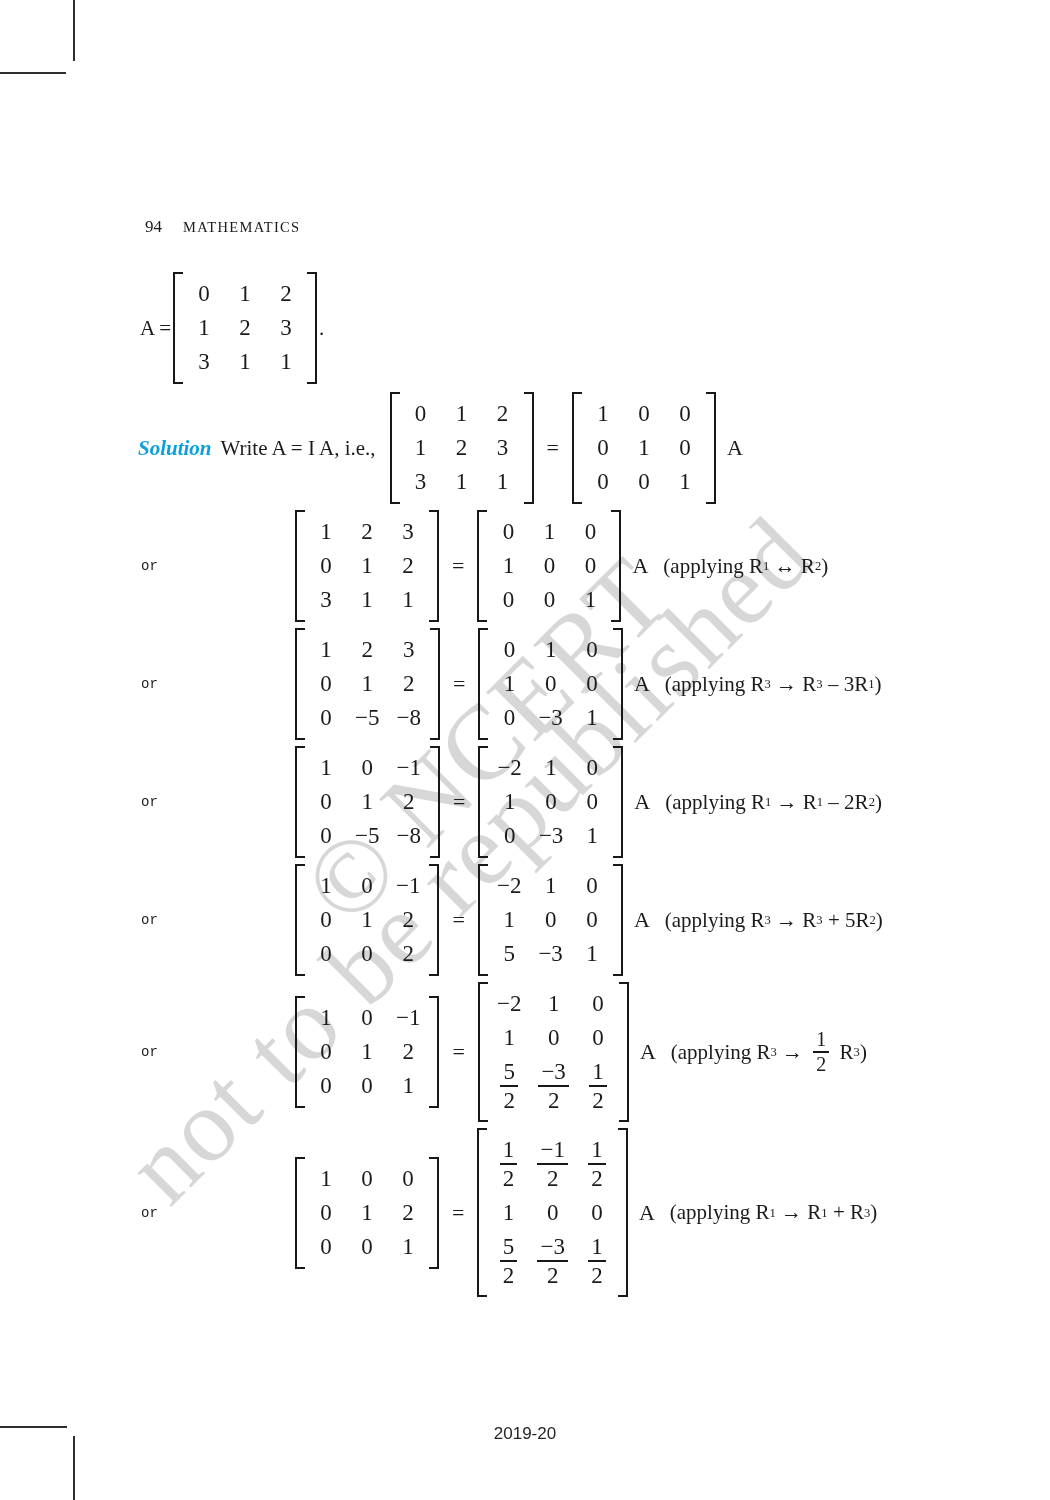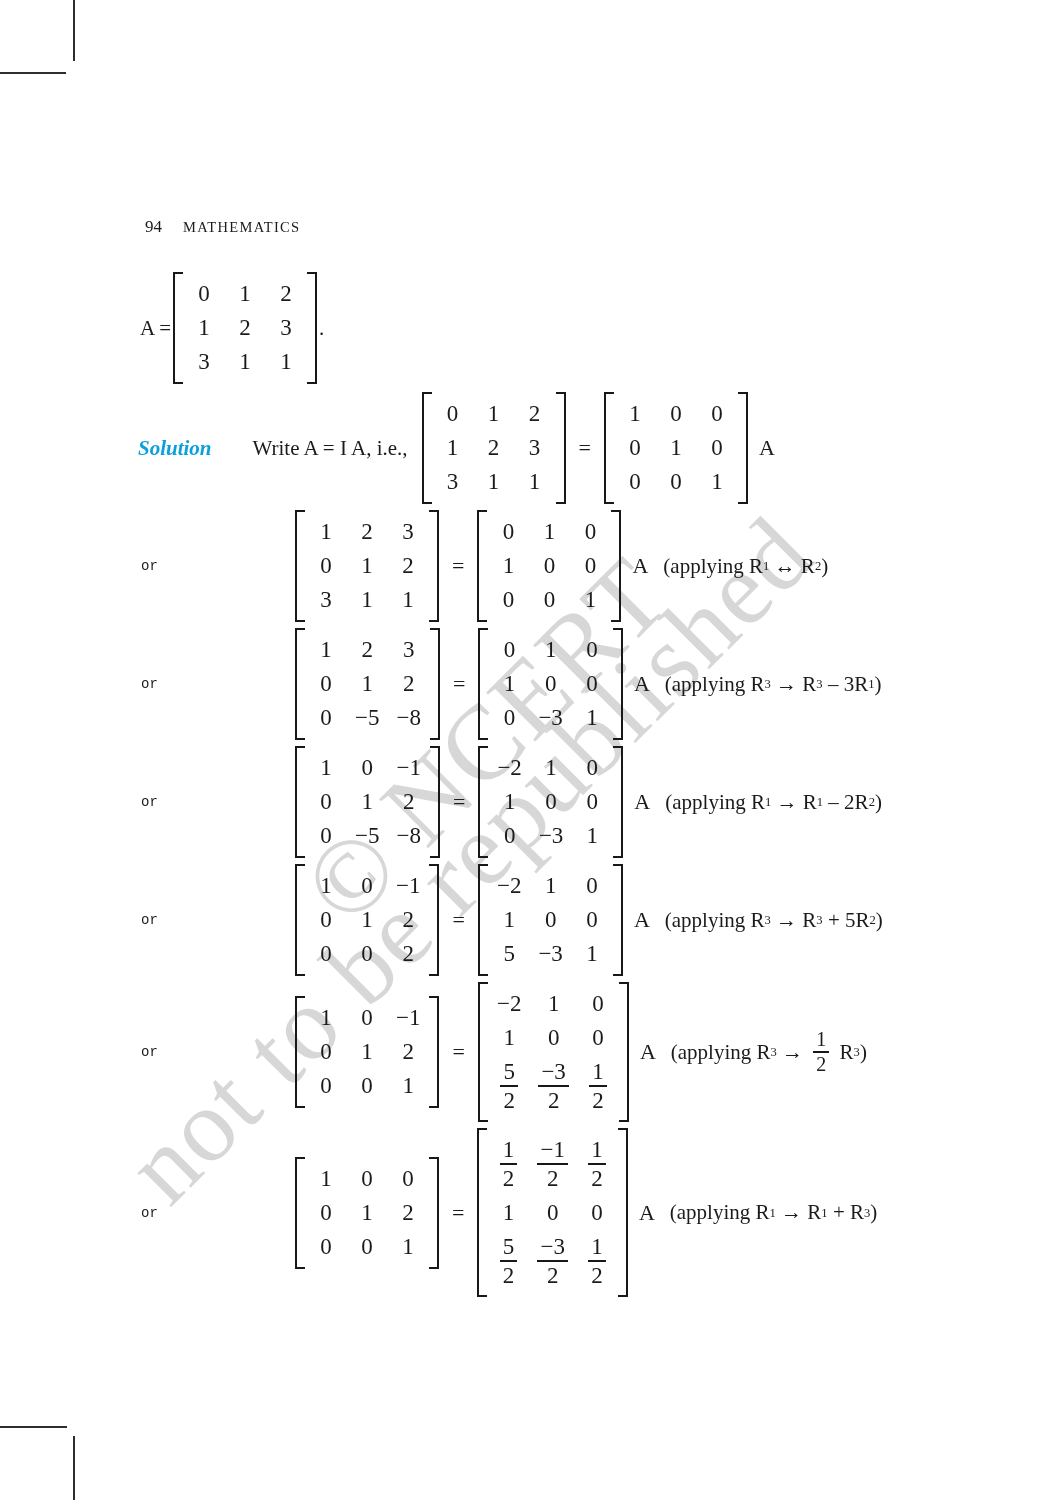--- a/index.html
+++ b/index.html
@@ -33,21 +33,21 @@
              text-align:center; font-family:"Liberation Sans", sans-serif;
              font-size:17px; color:#262626; }
   
   .example-line { position:absolute; left:138px; top:233px; z-index:1; font-size:21px; }
   .accent { color: var(--accent, #0aa0dc); font-weight:bold; }
   .example-line .accent { margin-right:7px; }
   .row { display:flex; align-items:center; z-index:1; }
   .matrix-def    { position:absolute; left:140px; top:272px; font-size:21px; }
   .solution-line { position:absolute; left:138px; top:392px; font-size:21px; }
   .solution-line .accent { margin-right:9px;font-style:italic; }
-  .solution-line .intro  { margin-right:12px;margin-left:32px; }
+  .solution-line .intro  { margin-right:12px; }
   
   #steps { position:absolute; left:141px; top:510px; right:0; z-index:1;
            display:flex; flex-direction:column; gap:6px; }
   .step { display:flex; align-items:center; }
   .or { width:152px; flex:none; font-size:14px;font-family:Liberation Mono, monospace; }
   
   .mx  { display:inline-flex; align-items:stretch; margin:0 2px; }
   .mxb { width:8px; flex:none; }
   .mxb.l { border-left:2px solid #181818;  border-top:2px solid #181818; border-bottom:2px solid #181818; }
   .mxb.r { border-right:2px solid #181818; border-top:2px solid #181818; border-bottom:2px solid #181818; }
@@ -380,14 +380,15 @@
                 <span class="fd">2</span>
               </span></span>
           </span>
           <span class="mxb r"></span>
         </span>
       <span class="suffix">A</span>
       <span class="note"><span>(applying R</span><sub>1</sub><span> → R</span><sub>1</sub><span> + R</span><sub>3</sub><span>)</span></span>
     </div>
   </div>
 
+  <div class="footer">2019-20</div>
 
 </div>
 
 </body></html>

